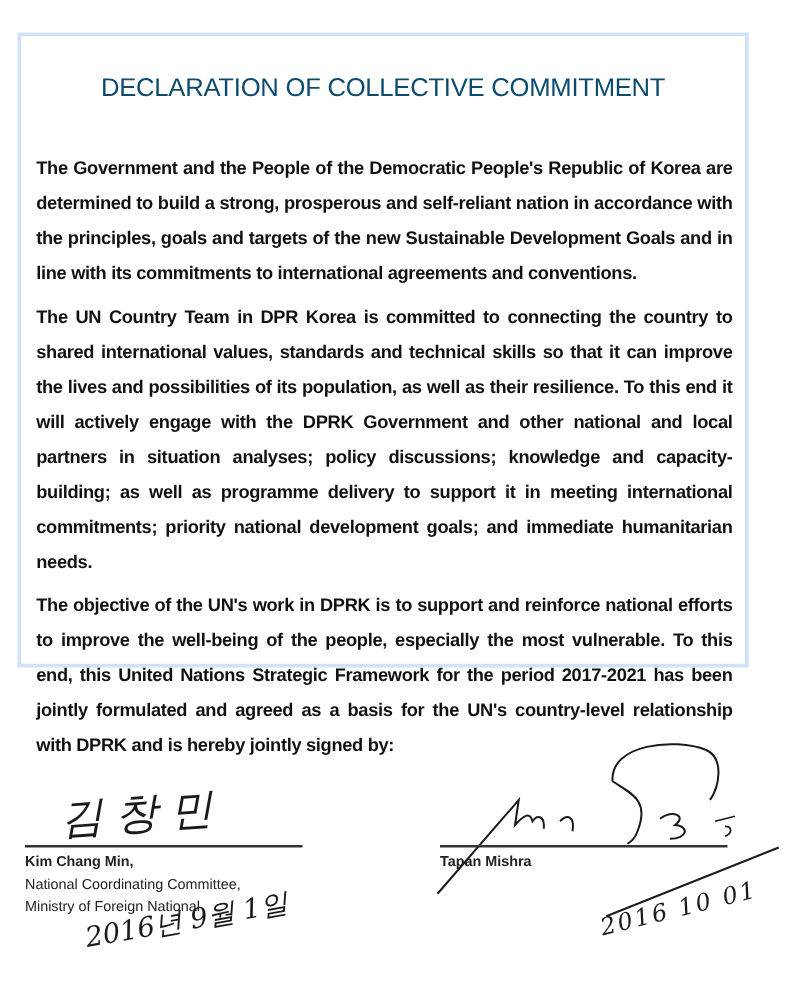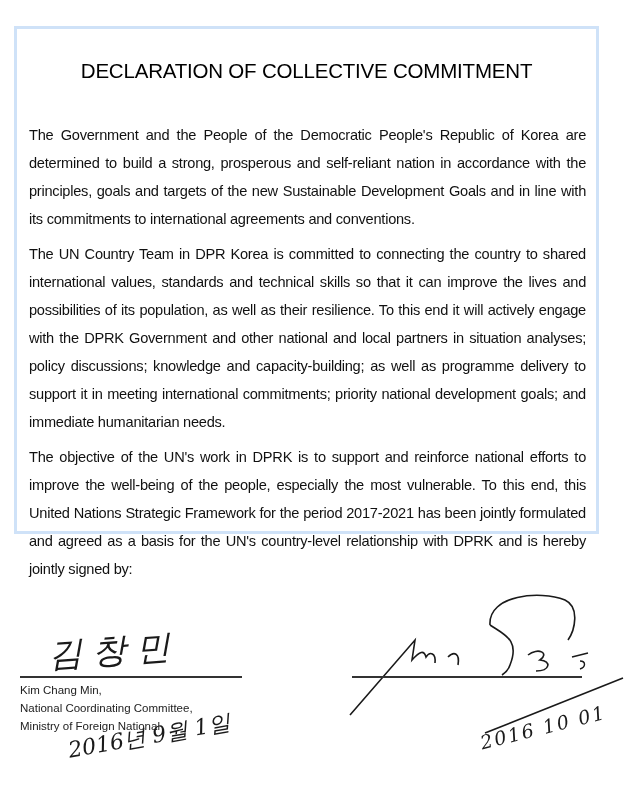--- a/index.html
+++ b/index.html
@@ -1,27 +1,27 @@
 <!DOCTYPE html>
 <html><head>
 <meta charset="utf-8">
 <style>
   html, body { margin: 0; padding: 0; background: #ffffff; }
   body { width: 640px; height: 799px; position: relative; overflow: hidden;
          font-family: "Liberation Sans", "DejaVu Sans", sans-serif; color: #111; }
   .frame { position: absolute; left: 14px; top: 26px; width: 579px; height: 502px;
            border: 3px solid #cfe2f8; box-sizing: content-box; }
   .title { position: absolute; left: 0; right: 0; top: 30px; text-align: center;
-           font-size: 20.5px; letter-spacing: -0.2px; color: #000000; }
-  .body { position: absolute; left: 12px; width: 557px; top: 92px; }
+           font-size: 20.5px; letter-spacing: -0.2px; color: #0c4a6e; }
+  .body { position: absolute; left: 12px; width: 557px; top: 92px; font-weight: bold; }
   .para { margin: 0 0 7px 0; font-size: 14.6px; line-height: 28px; text-align: justify;
           letter-spacing: -0.25px; }
   .sig { position: absolute; font-size: 11.5px; line-height: 18px; color: #222; }
   .sig .line { height: 2px; background: #333; margin-bottom: 3px; }
-  .sig .name { font-weight: normal; }
+  .sig .name { font-weight: bold; }
   .sig-left { left: 20px; top: 676px; width: 222px; }
   .sig-right { left: 352px; top: 676px; width: 230px; }
   .scribble { position: absolute; overflow: visible; }
   .hand { font-family: "DejaVu Serif", serif; font-style: italic; color: #1a1a1a; position: absolute; }
 </style>
 </head>
 <body>
 
 <div class="frame">
   <div class="title">DECLARATION OF COLLECTIVE COMMITMENT</div>
@@ -47,15 +47,16 @@
   <path d="M10,130 L75,55 L72,75 C80,66 84,65 86,72 C90,66 96,68 95,78" fill="none" stroke="#1a1a1a" stroke-width="1.6"></path>
   <path d="M108,72 C114,66 120,68 118,80" fill="none" stroke="#1a1a1a" stroke-width="1.6"></path>
   <path d="M150,40 C148,10 200,5 225,15 C240,22 235,45 228,55 M150,40 C165,50 180,55 170,80 C168,86 165,88 162,90" fill="none" stroke="#1a1a1a" stroke-width="1.6"></path>
   <path d="M188,70 C198,62 210,68 200,75 C212,76 210,86 196,86" fill="none" stroke="#1a1a1a" stroke-width="1.6"></path>
   <path d="M232,72 L248,68 M240,76 C246,76 246,82 240,84" fill="none" stroke="#1a1a1a" stroke-width="1.4"></path>
   <path d="M145,148 L283,93" fill="none" stroke="#1a1a1a" stroke-width="1.6"></path>
 </svg>
 
 <div class="sig sig-right">
   <div class="line"></div>
+  <div class="name">Tapan Mishra</div>
 </div>
 
 <div class="hand" style="left:478px; top:732px; font-size:19px; letter-spacing:2px; transform:rotate(-14deg); transform-origin:left top;">2016 10 01</div>
 
 </body></html>

